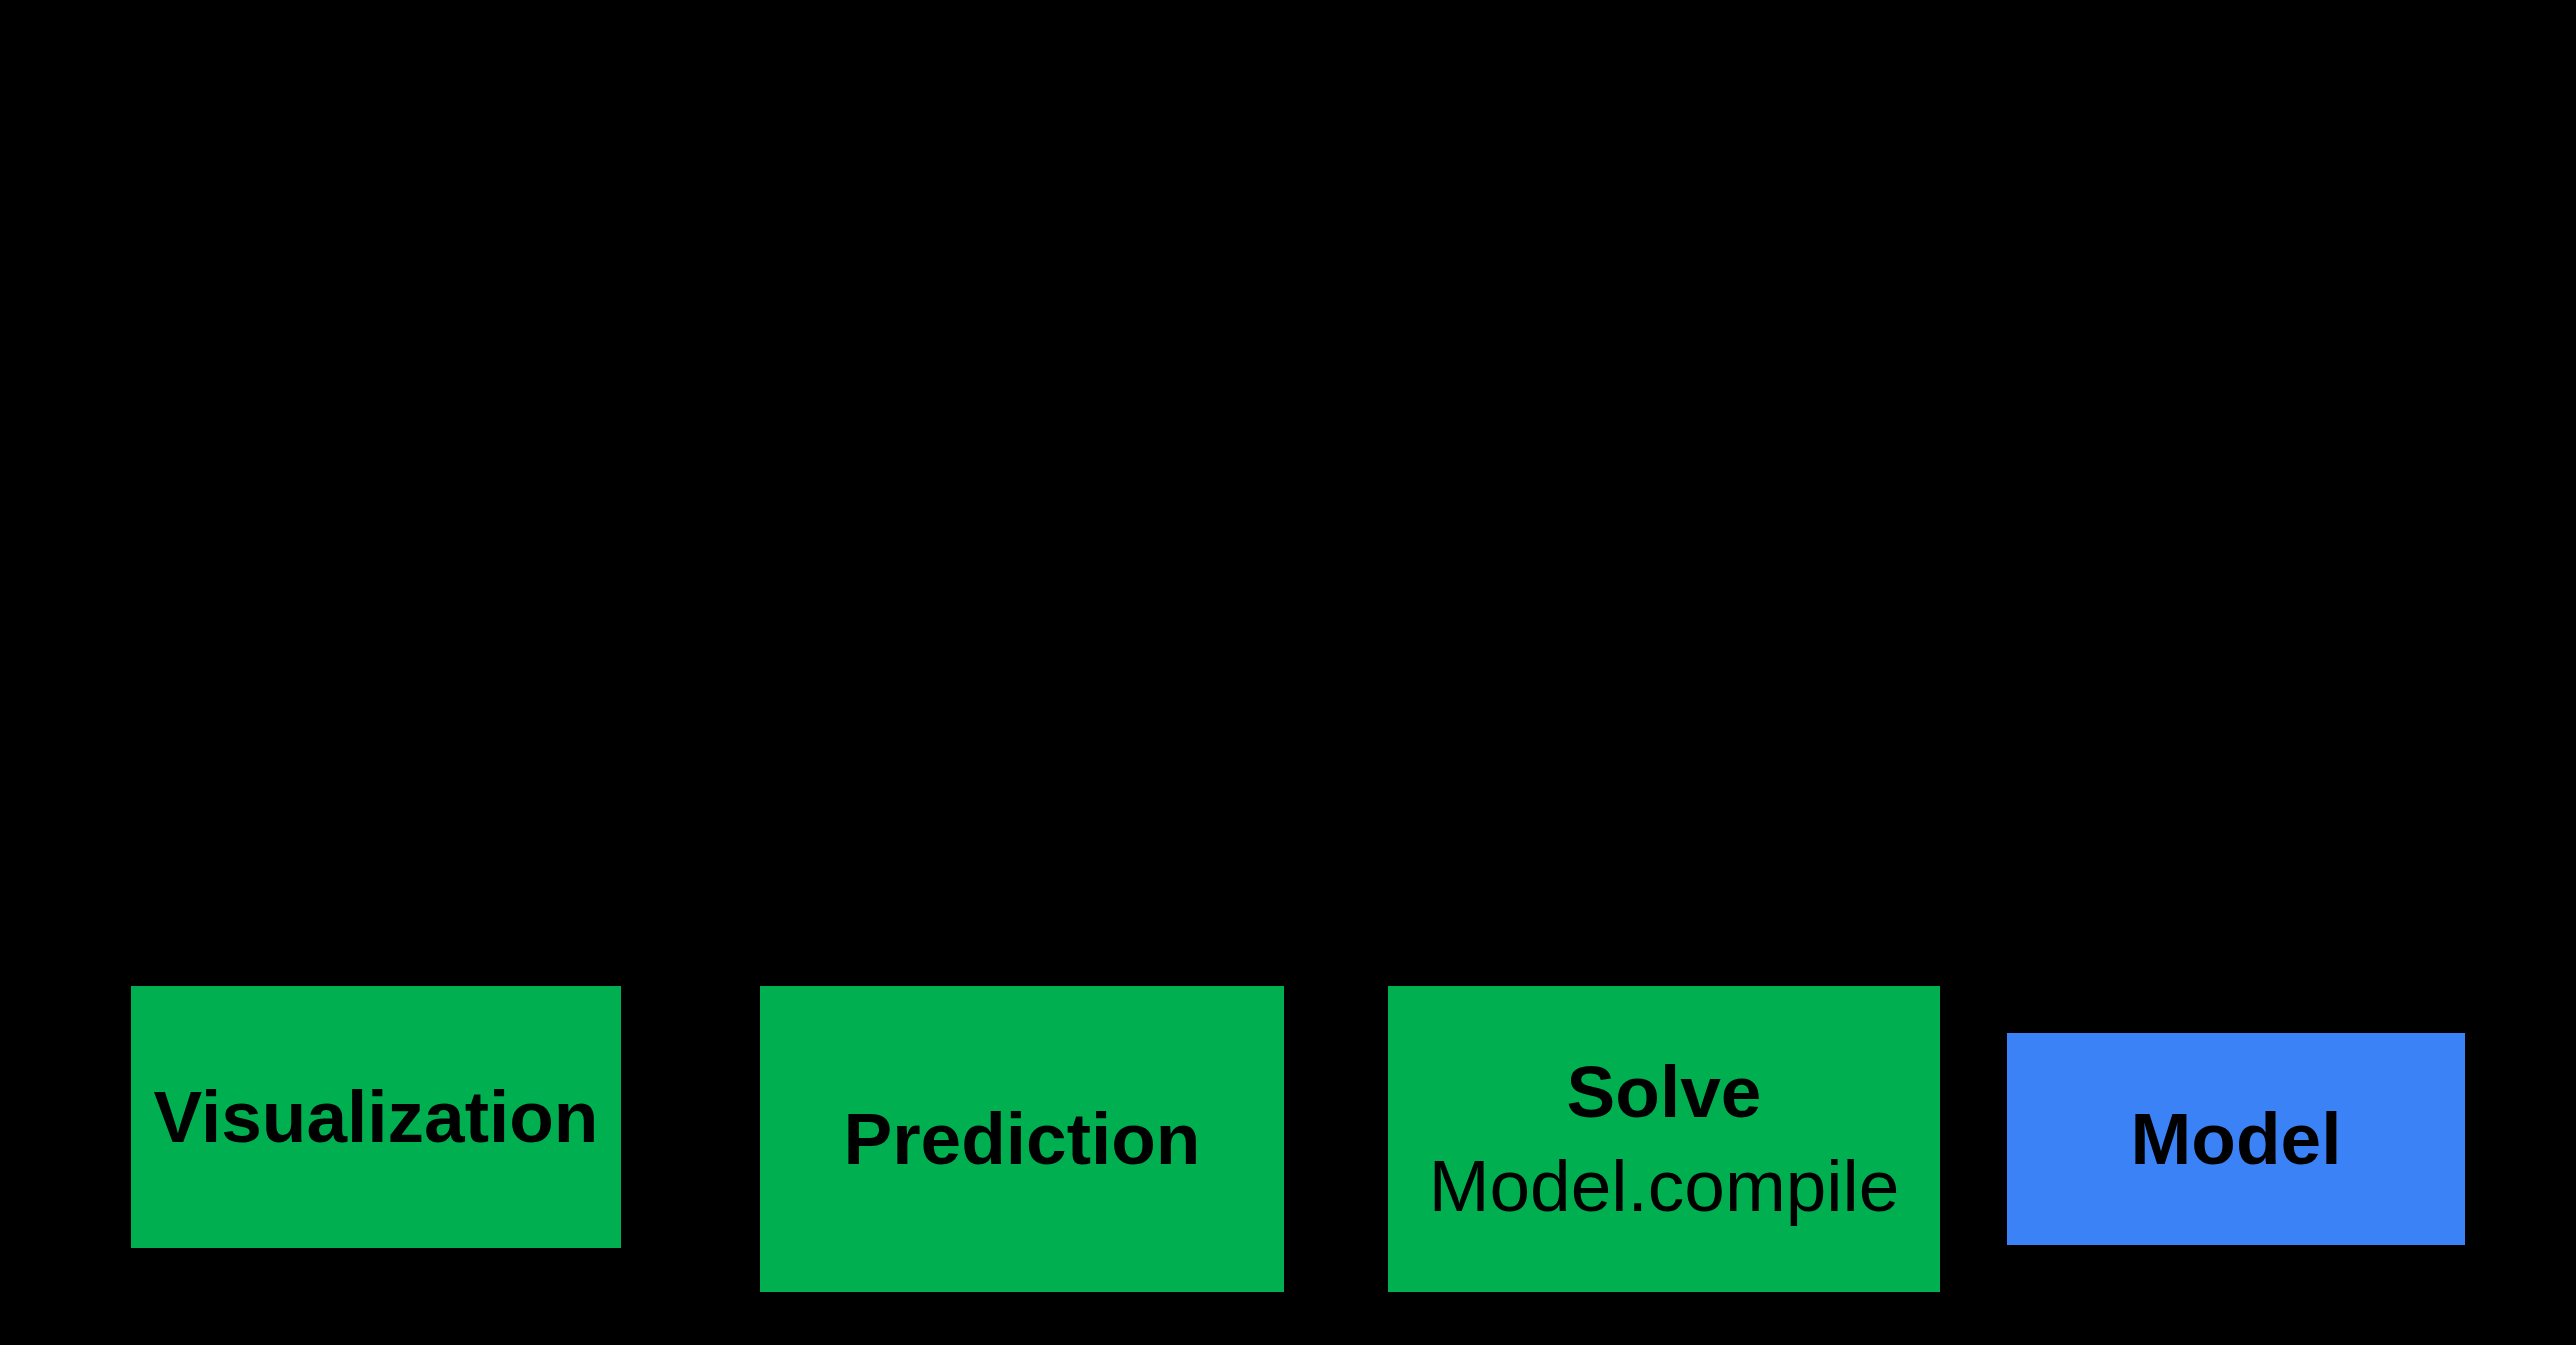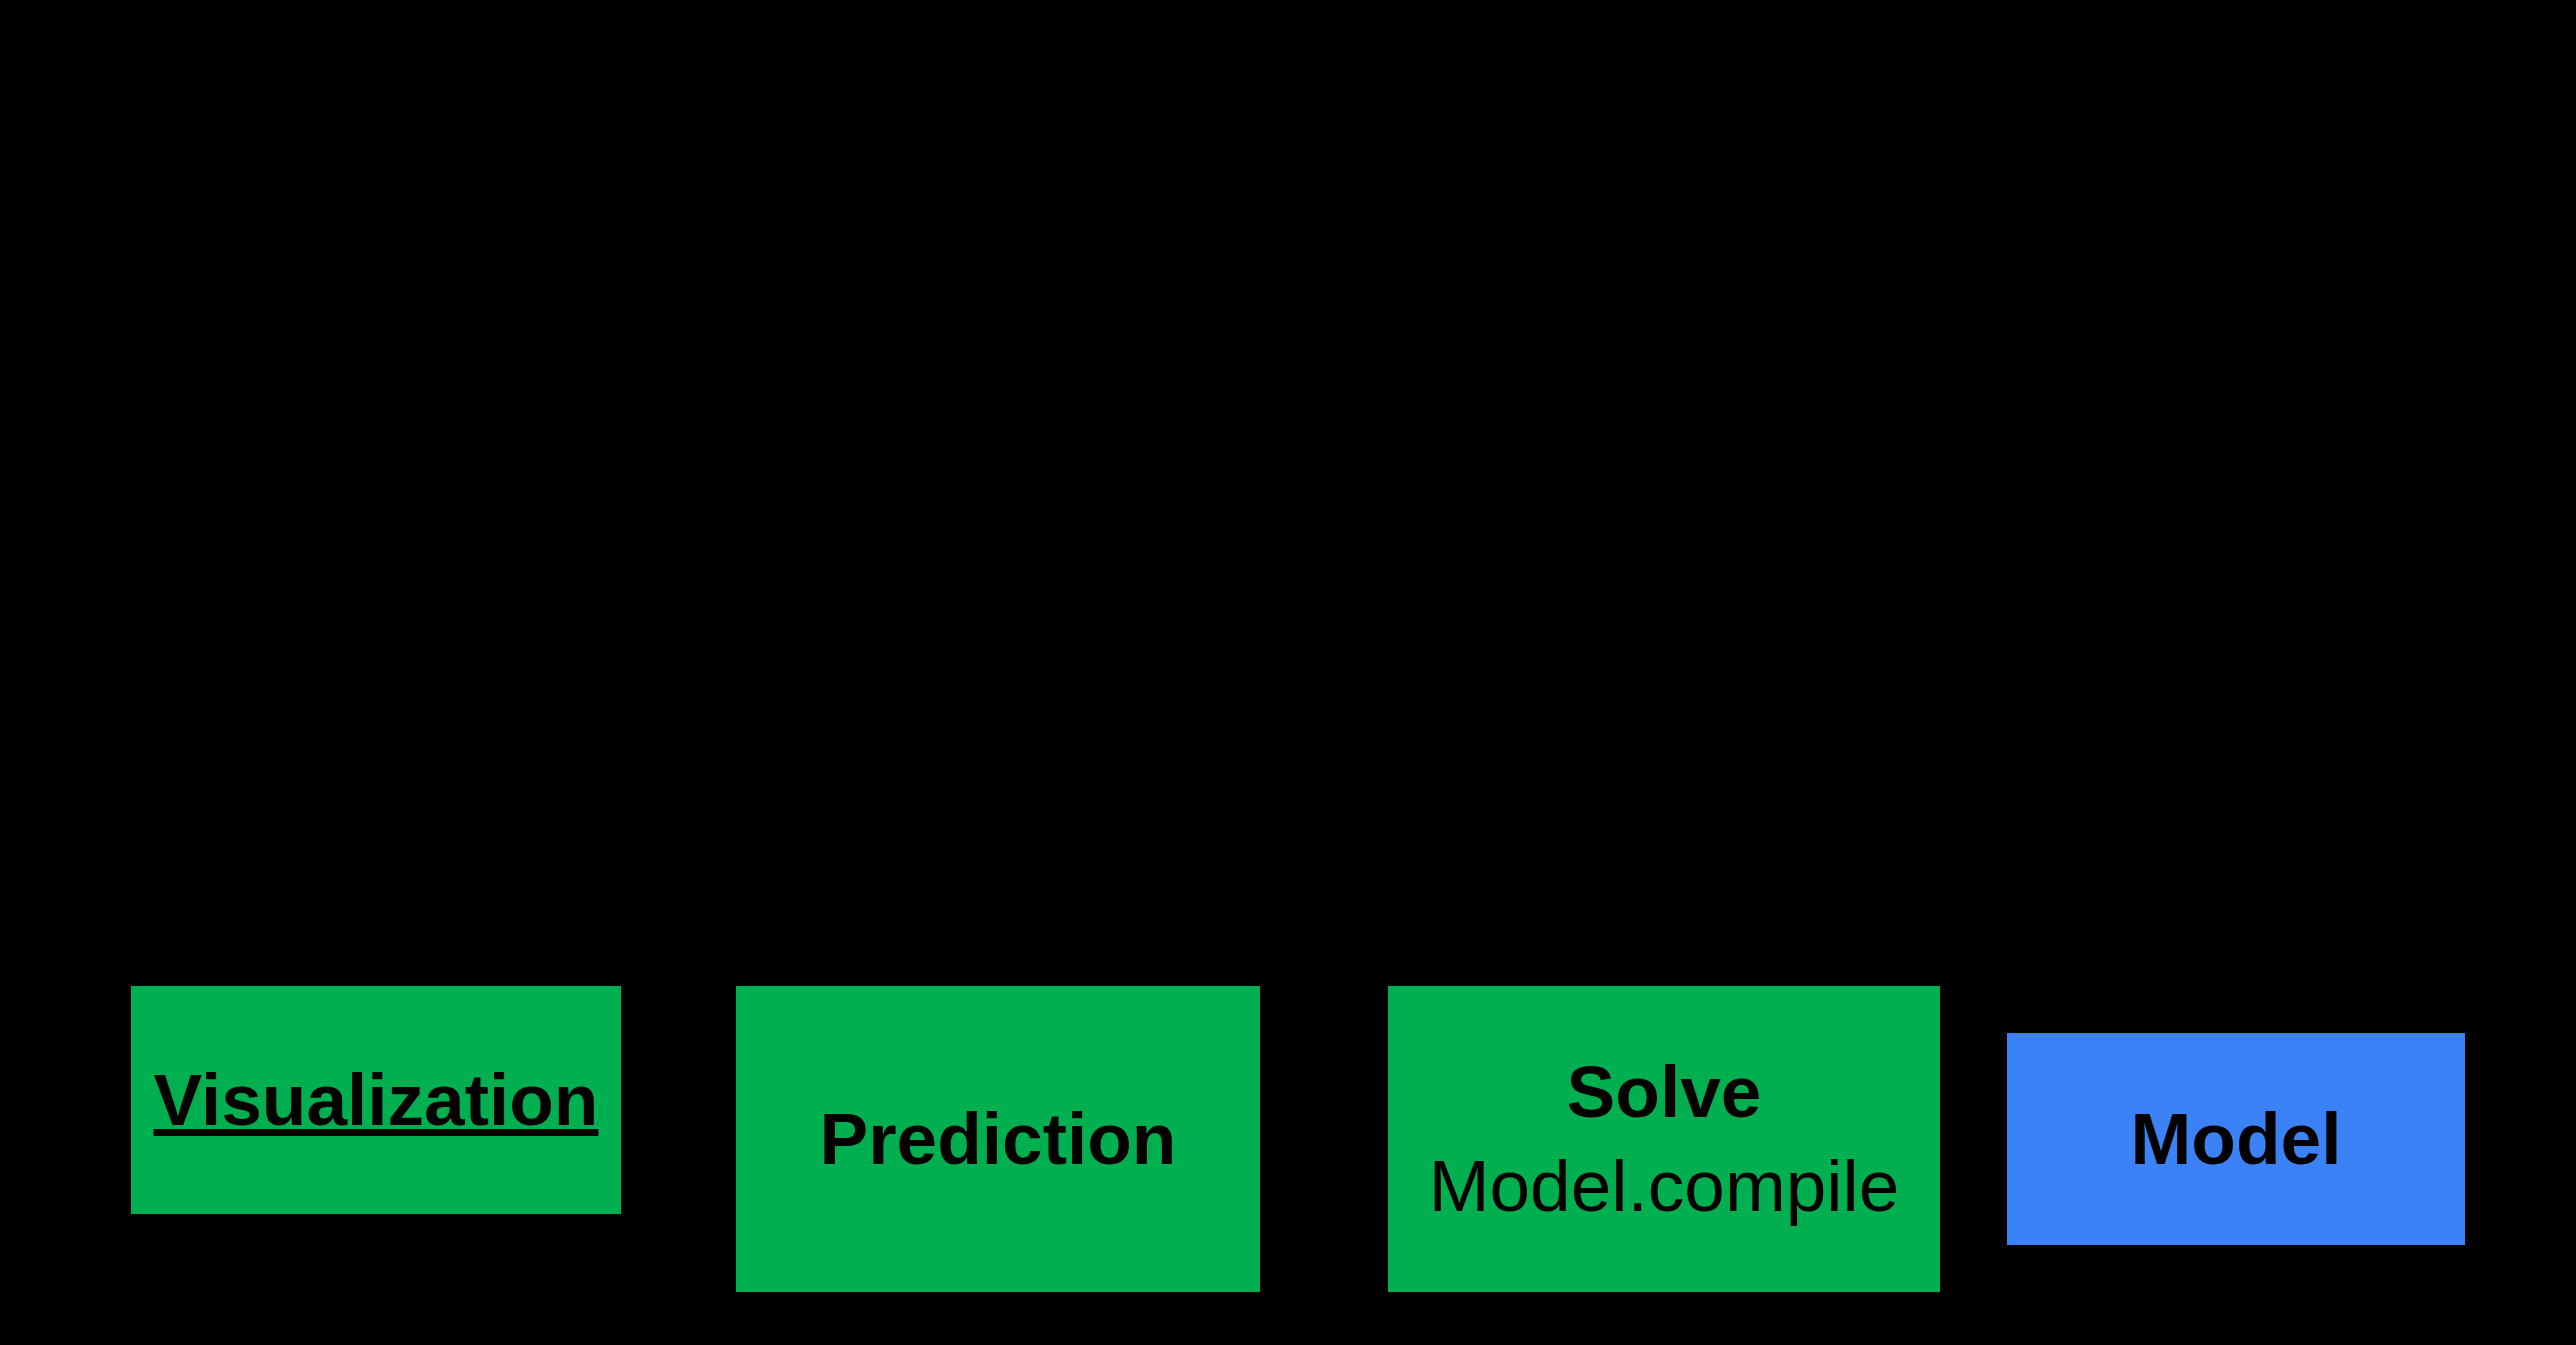--- a/index.html
+++ b/index.html
@@ -30,22 +30,22 @@
     white-space: nowrap;
     color: #000000;
   }
   .box .title {
     font-weight: bold;
   }
   
   .box-green { background: #00B050; }
   .box-blue  { background: #00B0F0; }
 
-  .box-visualization { left: 131px;  top: 986px; width: 490px; height: 228px; text-decoration: underline; }
-  .box-prediction    { left: 736px;  top: 986px; width: 524px; height: 306px; }
+  .box-visualization { left: 131px;  top: 986px; width: 490px; height: 262px; }
+  .box-prediction    { left: 760px;  top: 986px; width: 524px; height: 306px; }
   .box-solve         { left: 1349px; top: 986px; width: 552px; height: 306px; margin-left: 39px; }
   .box-model         { left: 2007px; top: 1033px; width: 458px; height: 212px; }
 </style>
 </head>
 <body>
 
 <div class="stage">
 
   <div class="box box-green box-visualization" data-bind-style="backgroundColor:diagram.boxes.0.fill" style="background-color: rgb(0, 176, 80);">
     <div class="line title" data-bind="diagram.boxes.0.title">Visualization</div>

